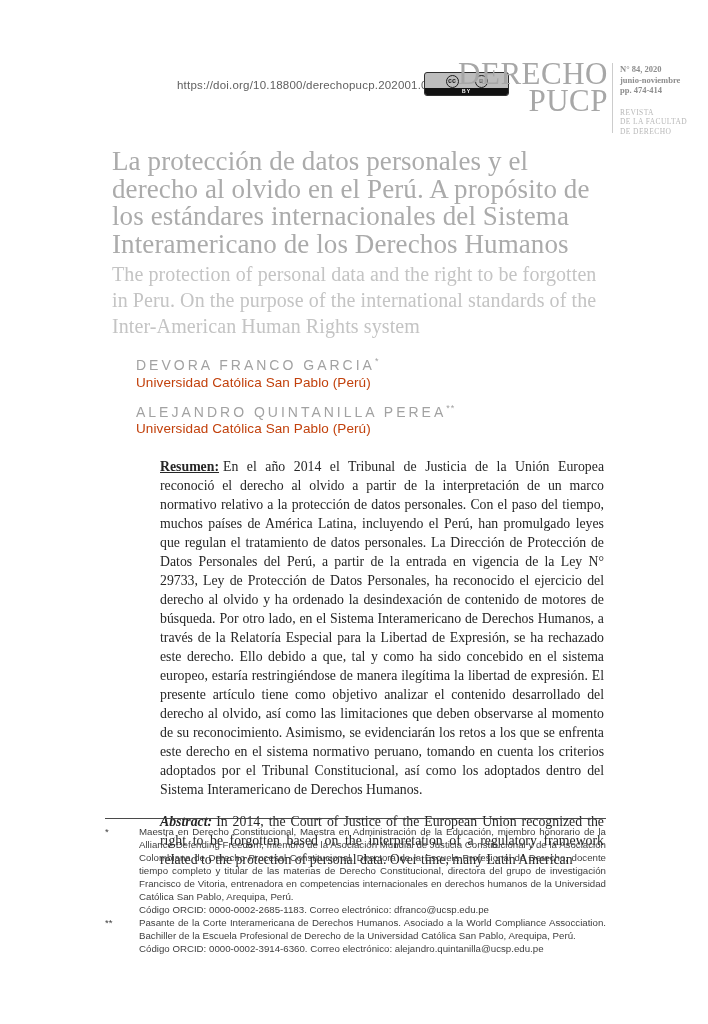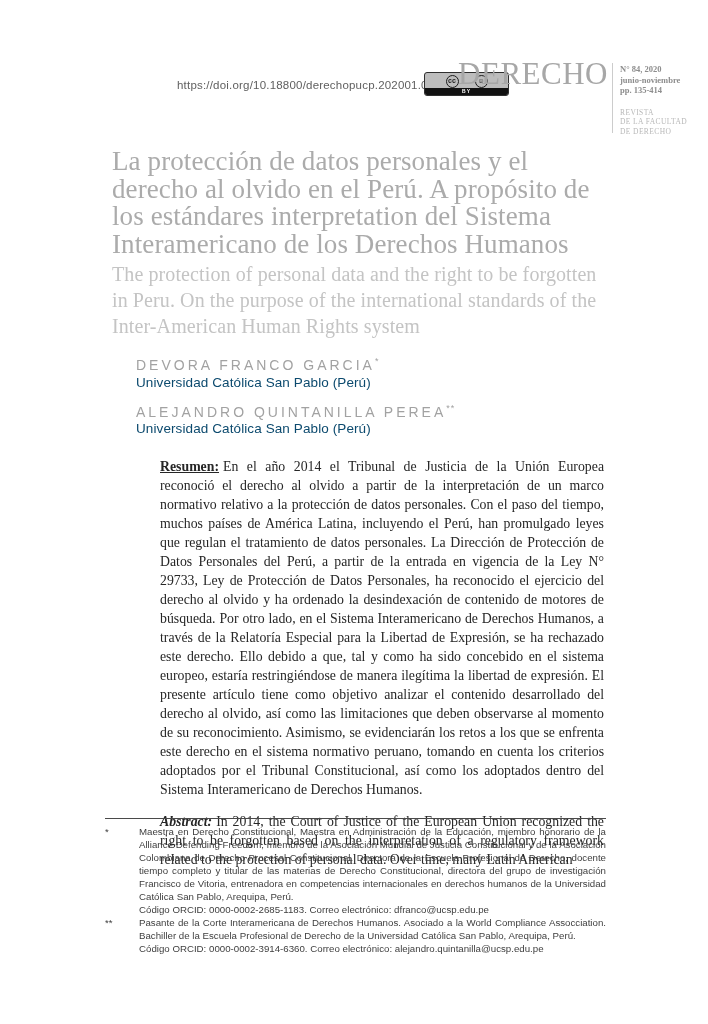--- a/index.html
+++ b/index.html
@@ -63,21 +63,21 @@
   }
   .authors { margin-top:17px;margin-left:24px; }
   .author + .author { margin-top:13px; }
   .author-name {
     font-family:"Liberation Sans", sans-serif; font-size:14px;
     letter-spacing:3px; color:#a2a2a2;
   }
   .author-name sup { font-size:9px; letter-spacing:1px; }
   .author-affil {
     font-family:"Liberation Sans", sans-serif; font-size:13.5px;
-    color:#0c4a6e; margin-top:2px; letter-spacing:0.1px;
+    color:#c2410c; margin-top:2px; letter-spacing:0.1px;
   }
 
   
   .bodytext { margin-left:48px; width:444px; margin-top:21px; }
   .para {
     font-size:13.8px; line-height:19px; text-align:justify;
     color:#262626;
   }
   .para + .para { margin-top:13px; }
   .para .label { font-weight:bold; margin-right:4px;text-decoration:underline; }
@@ -102,40 +102,41 @@
 <div class="cc-badge">
   <div class="cc-circles">
     <div class="cc-circle">cc</div>
     <div class="cc-circle">☺</div>
   </div>
   <div class="cc-bar">BY</div>
 </div>
 
 <div class="logo">
   <div>DERECHO</div>
+  <div>PUCP</div>
 </div>
 
 <div class="header-vline"></div>
 
 <div class="issue">
   <div class="issue-strong">
     <div>N° 84, 2020</div>
     <div>junio-noviembre</div>
-    <div>pp. 135-414</div>
+    <div>pp. 474-414</div>
   </div>
   <div class="issue-light">
     <div>REVISTA</div>
     <div>DE LA FACULTAD</div>
     <div>DE DERECHO</div>
   </div>
 </div>
 
 <div class="content">
 
-  <div class="title-es">La protección de datos personales y el derecho al olvido en el Perú. A propósito de los estándares interpretation del Sistema Interamericano de los Derechos Humanos</div>
+  <div class="title-es">La protección de datos personales y el derecho al olvido en el Perú. A propósito de los estándares internacionales del Sistema Interamericano de los Derechos Humanos</div>
   <div class="title-en">The protection of personal data and the right to be forgotten in Peru. On the purpose of the international standards of the Inter-American Human Rights system</div>
 
   <div class="authors">
     <div class="author">
       <div class="author-name">
         <span>DEVORA FRANCO GARCIA</span><sup>*</sup>
       </div>
       <div class="author-affil">Universidad Católica San Pablo (Perú)</div>
     </div>
     <div class="author">

